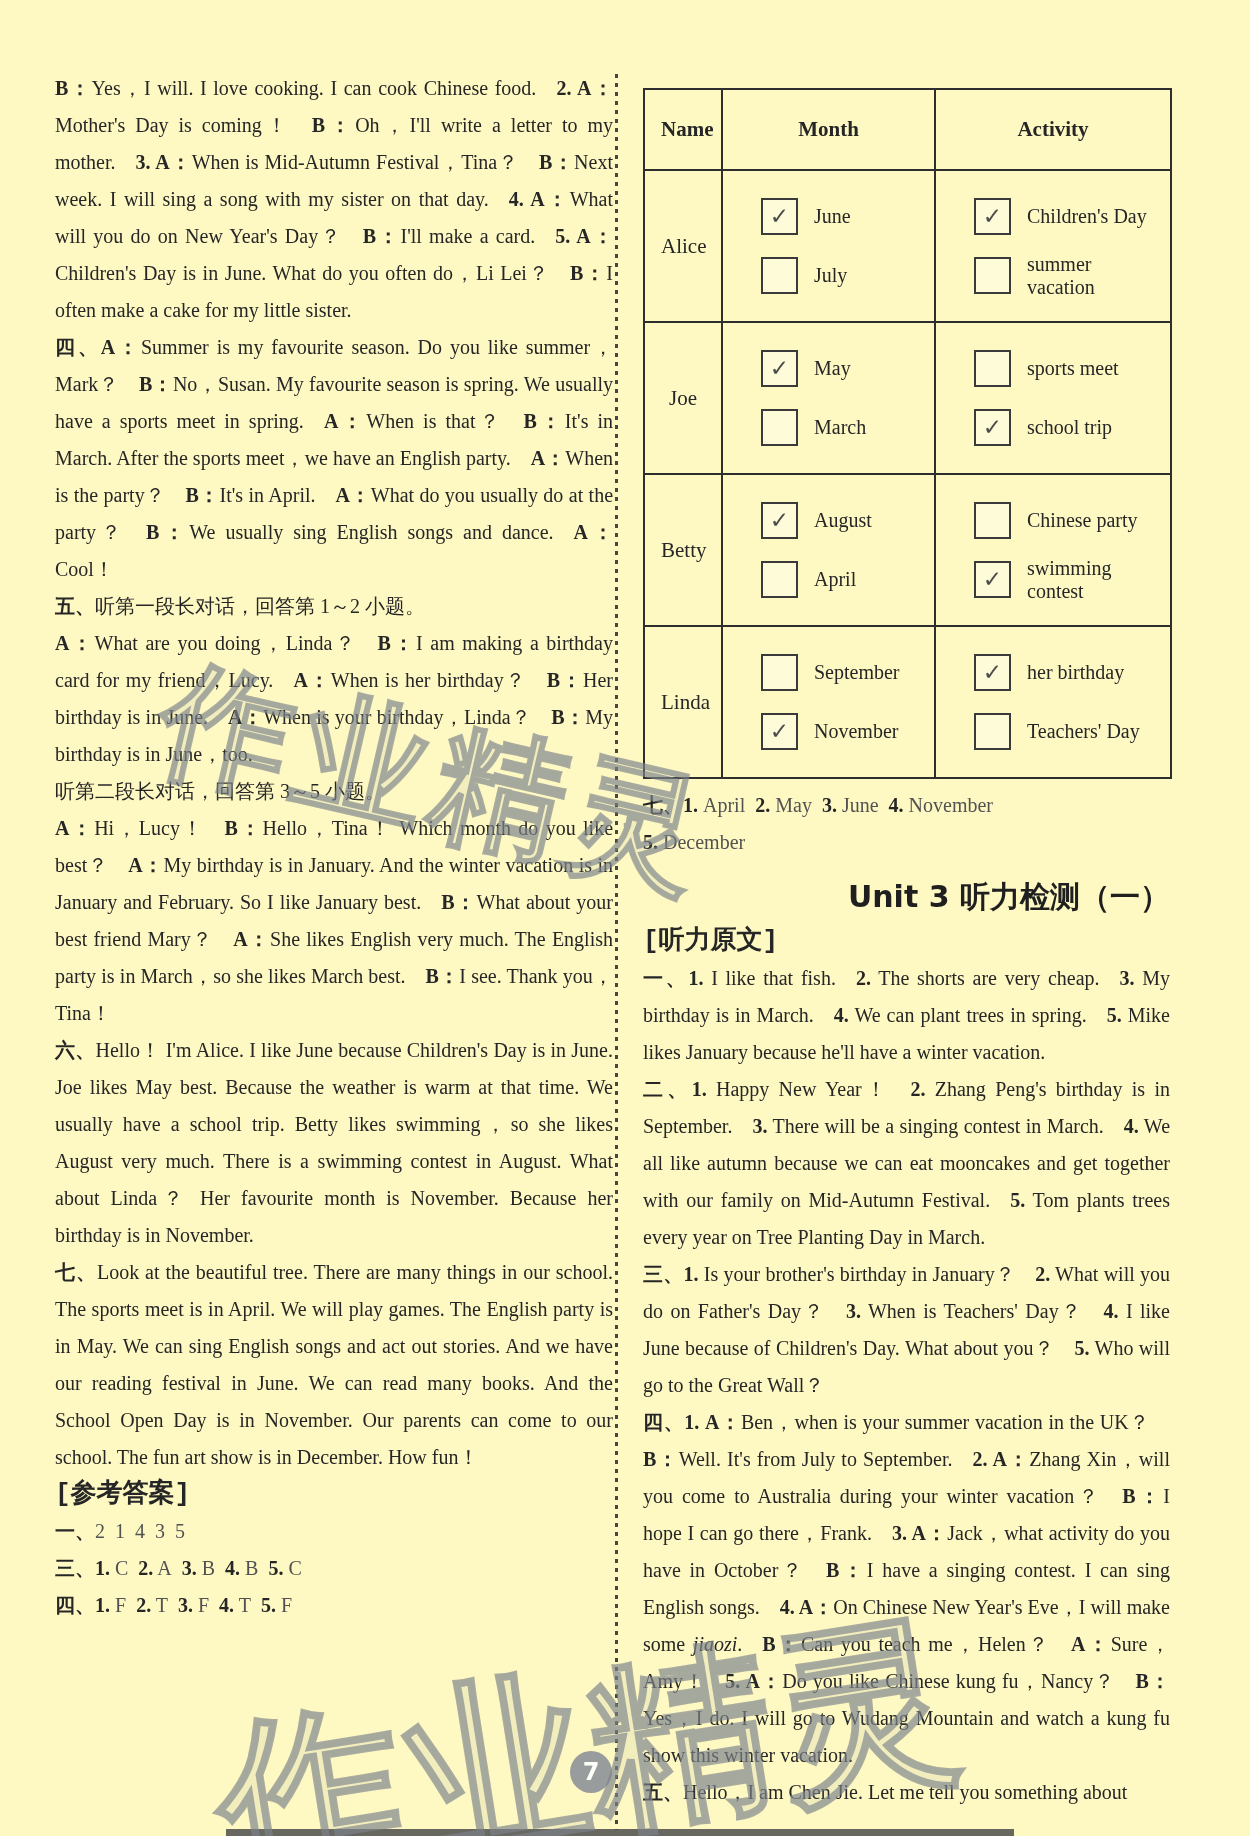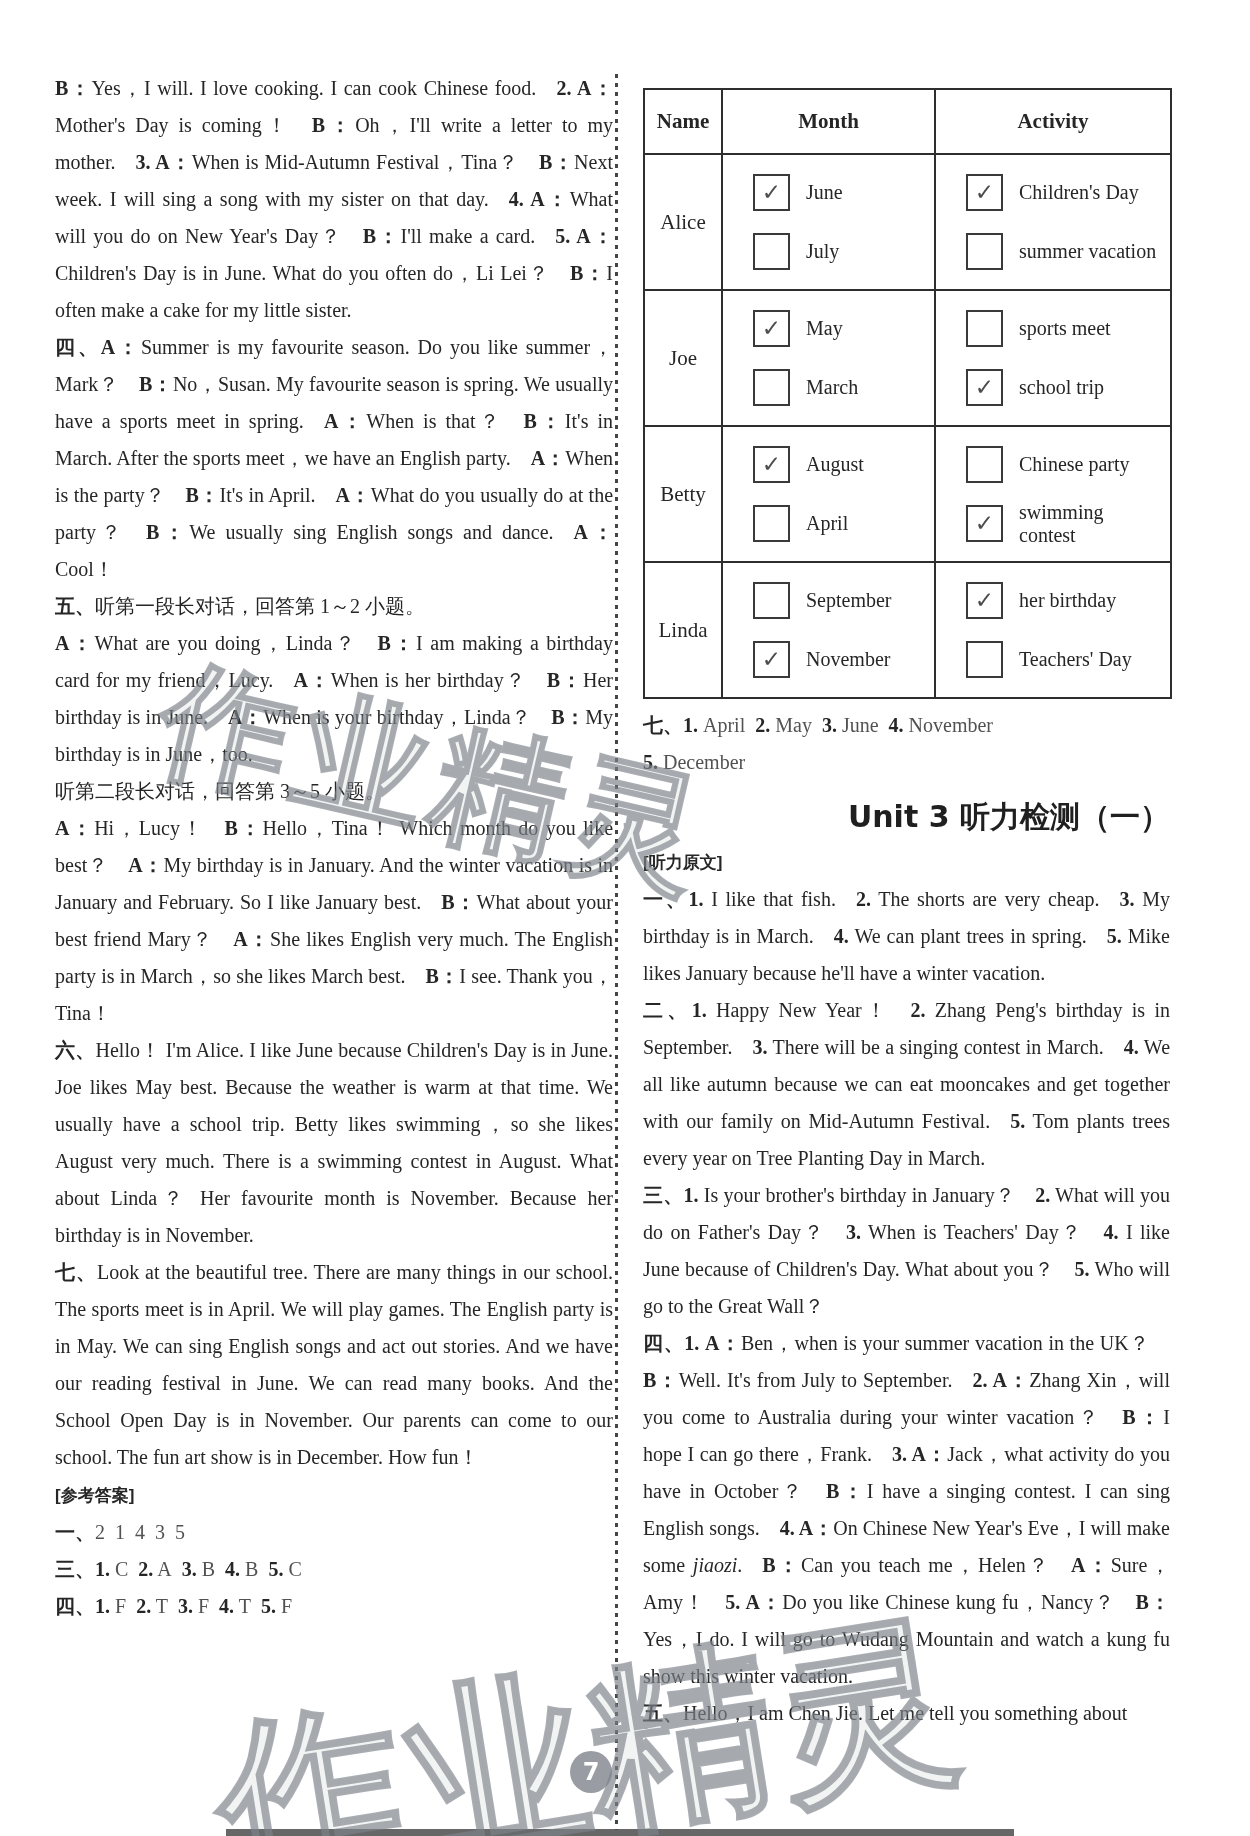--- a/index.html
+++ b/index.html
@@ -1,37 +1,37 @@
 <!DOCTYPE html>
 <html><head>
 <meta charset="utf-8">
 <style>
   html,body{margin:0;padding:0;background:#e9e9e9;}
   .page{
     position:relative; width:1250px; height:1836px; margin:0 auto;
-    background:#ffffff; overflow:hidden;
+    background:#fef9c3; overflow:hidden;
     font-family:"Liberation Serif","DejaVu Serif",serif; color:#262626;
   }
   .col{position:absolute; top:70px;}
   .col-left{left:55px; width:558px;}
   .col-right{left:643px; width:527px;}
   p.line{margin:0; font-size:20px; line-height:37px; text-align:justify; text-justify:inter-word;}
   p.ref-line{text-align:left;}
   .seg-n{font-weight:normal;}
   .seg-b{font-weight:bold;}
   .seg-i{font-style:italic;}
   .seg-a{color:#525252;}
-  .seg-h{font-family:Liberation Sans, sans-serif; font-weight:bold; font-size:17px;}
+  .seg-h{font-family:Liberation Mono, monospace; font-weight:bold; font-size:26px;}
   .divider{
     position:absolute; left:615px; top:74px; width:3px; height:1756px;
     background:repeating-linear-gradient(to bottom,#454545 0 4px,transparent 4px 9px);
   }
   
   .grid{border-collapse:collapse; width:527px; margin:18px 0 8px 0; table-layout:fixed;}
-  .grid th,.grid td{border:2px solid #2e2e2e; padding:8px; vertical-align:middle;}
+  .grid th,.grid td{border:2px solid #2e2e2e; padding:16px; vertical-align:middle;}
   .grid th{font-size:21px; font-weight:bold; height:47px; text-align:center;}
   .grid td.name-cell{text-align:center; font-size:21px;}
   .grid tbody tr{height:119px;}
   .opt{display:flex; align-items:center; height:59px; padding-left:22px; gap:16px;}
   .opt .lbl{font-size:20px;}
   .cb{
     flex:0 0 auto; width:33px; height:33px; border:2px solid #3a3a3a;
     display:flex; align-items:center; justify-content:center;
     font-family:"DejaVu Sans",sans-serif; font-size:23px; color:#4c4c4c;
     background:rgba(255,255,255,.35); line-height:1;

